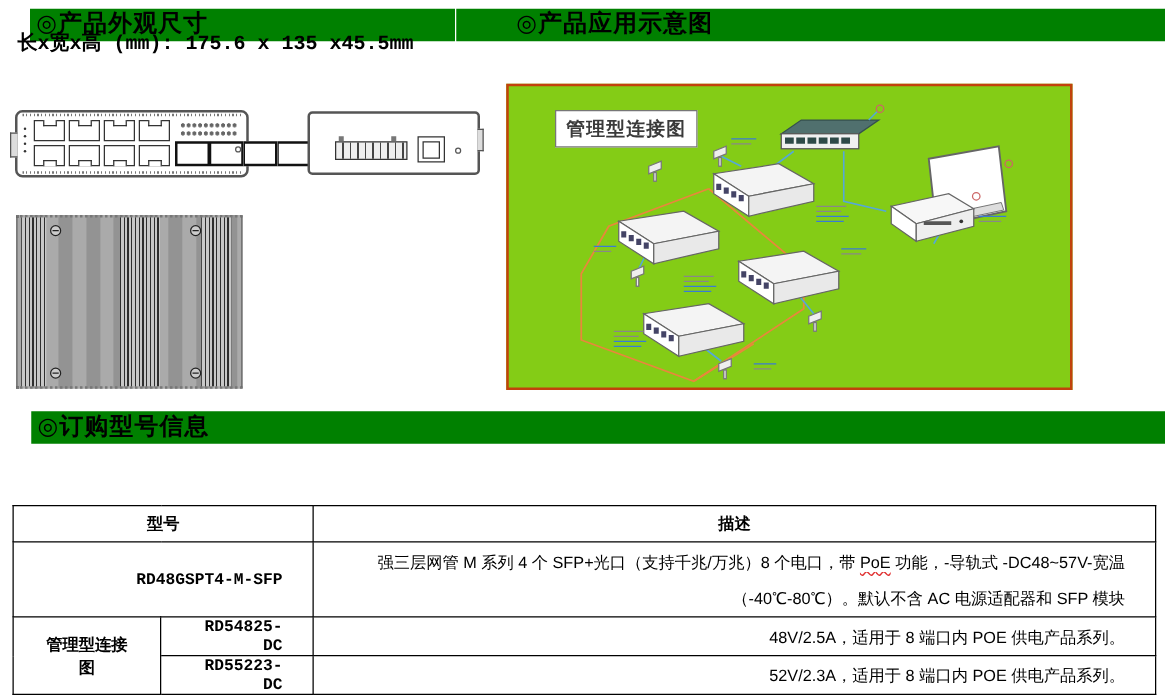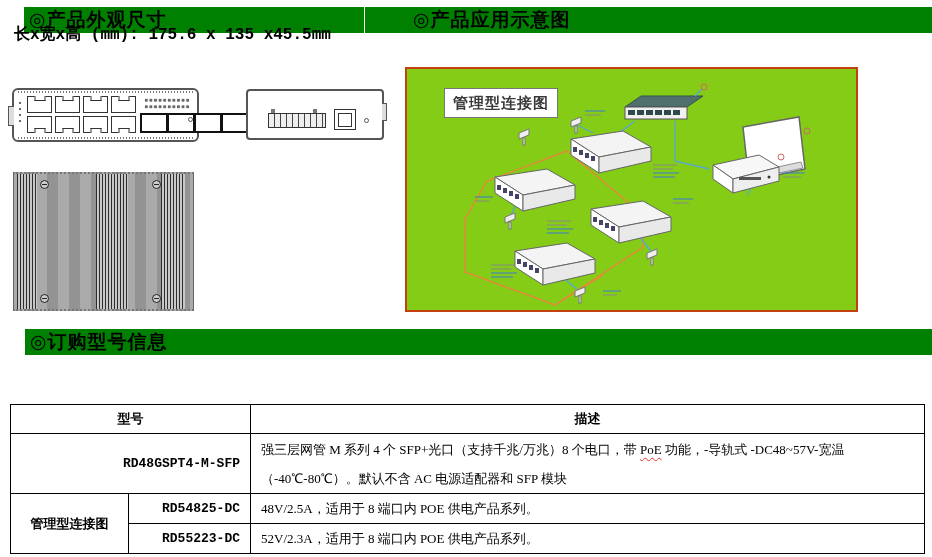--- a/index.html
+++ b/index.html
@@ -70,26 +70,26 @@
   #diagram{position:absolute;left:405px;top:67px;width:449px;height:241px;
            border:2px solid #c2410c;background:#84cc16;}
   #dlabel{position:absolute;left:37px;top:19px;width:112px;height:28px;border:1.5px solid #777;
           color:#3a3a3a;font-size:15px;font-weight:bold;letter-spacing:1px;
           display:flex;align-items:center;justify-content:center;background:#fff;}
   #topo{position:absolute;left:0;top:0;}
 
   
   #ordtable{position:absolute;left:10px;top:404px;width:915px;height:148px;
             border-collapse:collapse;table-layout:fixed;}
-  #ordtable td{border:1.5px solid #000;padding:0 10px;font-size:13px;color:#000;}
+  #ordtable td{border:1.5px solid #000;padding:0 24px;font-size:13px;color:#000;}
   .c-model1{width:118px;} .c-model2{width:122px;} 
   td.hd{color:#e8632b;font-weight:bold;font-size:15px;text-align:center;
         font-family:"Liberation Sans","DejaVu Sans",sans-serif;}
   td.model{font-weight:bold;text-align:right;font-family:"Liberation Mono","DejaVu Sans Mono",monospace;font-size:13px;}
-  td.desc{font-family:Liberation Serif, serif;font-size:13.5px;line-height:29px;}
+  td.desc{font-family:Liberation Sans, sans-serif;font-size:13.5px;line-height:29px;text-align:right;}
   .r1{height:29px;} .r2{height:60px;} .r3{height:29px;} .r4{height:28px;}
   .poe-mis{text-decoration:underline wavy #e03030 1px;text-underline-offset:3px;}
 
   
   .bluewire{stroke:#55a8d8;stroke-width:1.3;fill:none;}
   .ring{stroke:#e8873c;stroke-width:1.4;fill:none;}
   .lbl-sm line{stroke-width:1;}
 </style>
 </head>
 <body>

